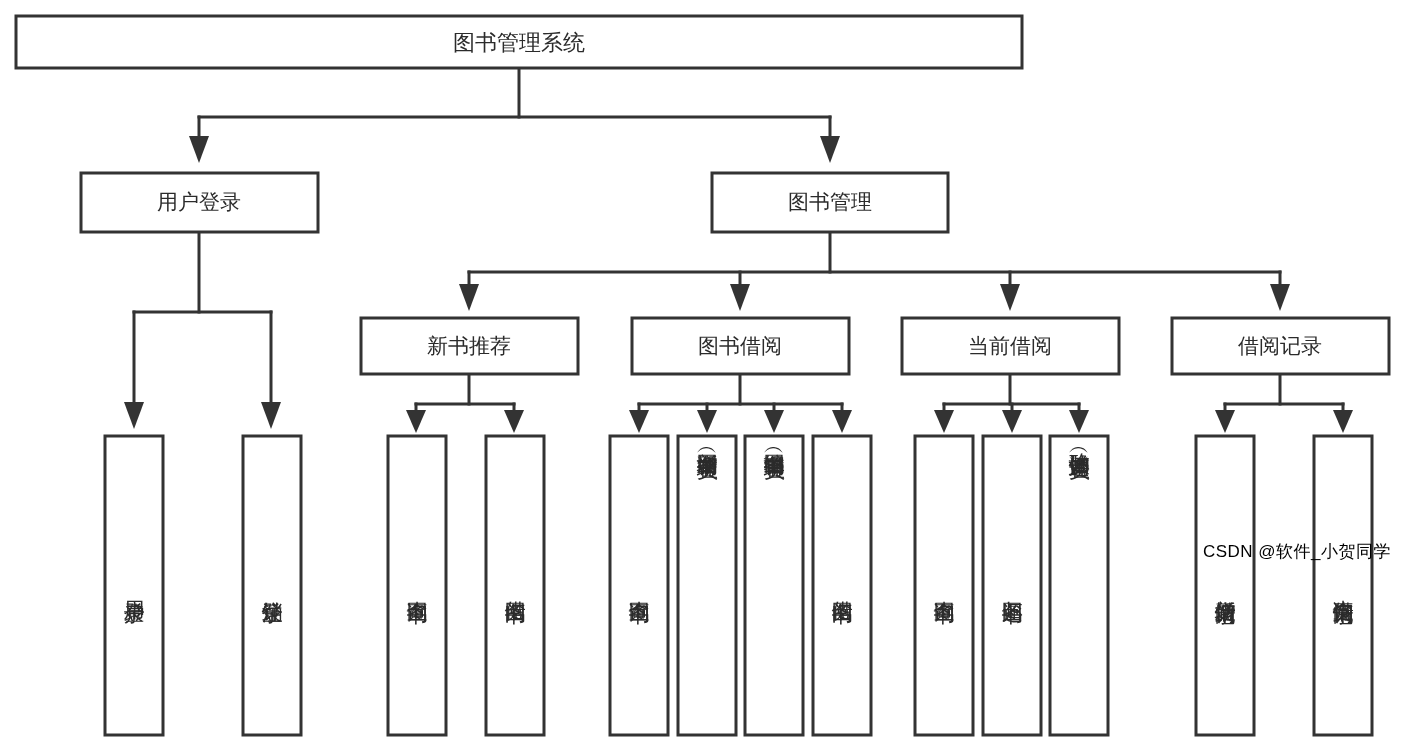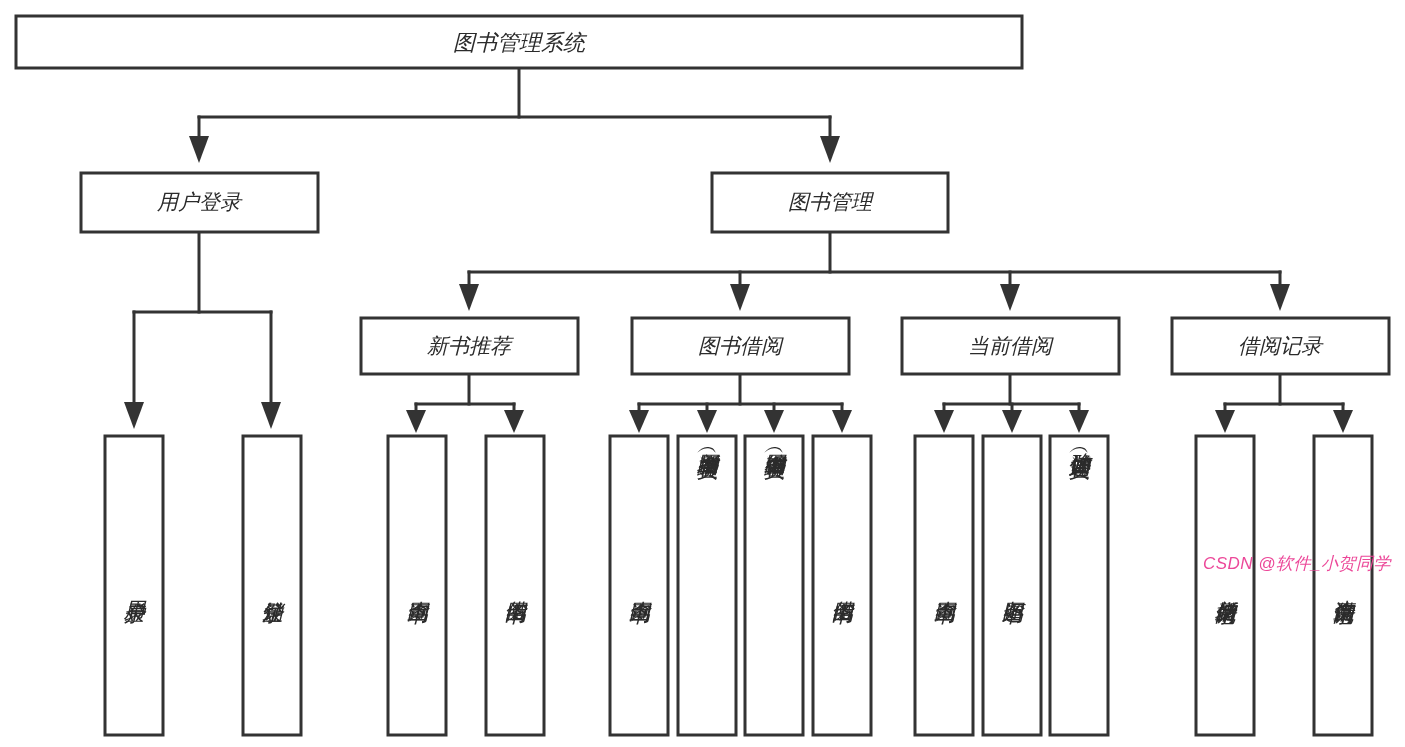--- a/index.html
+++ b/index.html
@@ -11,21 +11,20 @@
     width: 1405px;
     height: 747px;
     font-family: "Liberation Sans", "DejaVu Sans", sans-serif;
     overflow: hidden;
   }
   #diagram-root {
     position: relative;
     width: 1405px;
     height: 583px;
     background: #ffffff;
-    font-style: italic;
   }
   svg.diagram-canvas {
     position: absolute;
     top: 0;
     left: 0;
     width: 1405px;
     height: 747px;
   }
   .node-box {
     fill: #ffffff;
@@ -71,24 +70,24 @@
     font-size: 21px;
     line-height: 1.06;
     color: #2b2b2b;
     letter-spacing: 1px;
     white-space: nowrap;
     text-align: center;
   }
   .watermark {
     position: absolute;
     right: 14px;
-    bottom: 8px;
+    bottom: 20px;
     font-family: "Liberation Sans", "DejaVu Sans", sans-serif;
     font-size: 17px;
-    color: #ec4899;
+    color: #000000;
     letter-spacing: 0.5px;
     white-space: nowrap;
   }
 </style>
 </head>
 <body>
 
 <div id="diagram-root">
 
   <svg class="diagram-canvas" viewBox="0 0 1405 747">

